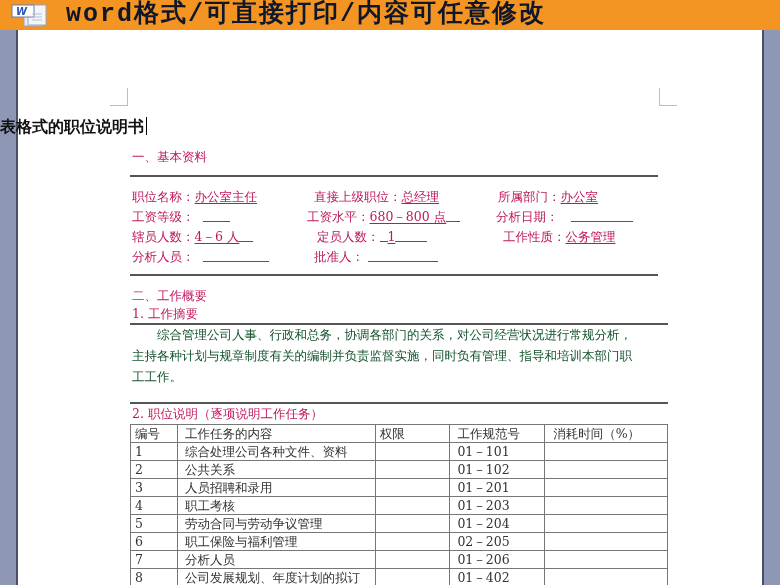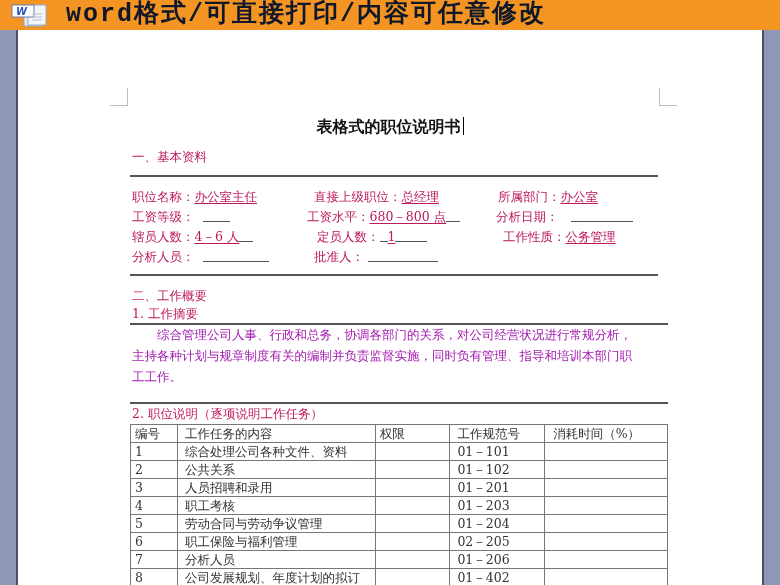--- a/index.html
+++ b/index.html
@@ -30,34 +30,34 @@
     background: #8E98B4; border-left: 2px solid #4a5068;
   }
 
   .page { position: absolute; left: 20px; top: 30px; width: 742px; height: 555px; background: #fff; }
 
   .corner { position: absolute; width: 18px; height: 18px; border-color: #bdbdbd; border-style: solid; border-width: 0; }
   .corner-tl { left: 110px; top: 88px; border-right-width: 1px; border-bottom-width: 1px; }
   .corner-tr { left: 659px; top: 88px; border-left-width: 1px; border-bottom-width: 1px; }
 
   .doc-title {
-    position: absolute; left: 0; width: 780px; top: 117px; text-align: center;
+    position: absolute; left: 0; width: 780px; top: 117px; 
     font-family: "DejaVu Sans", "Liberation Sans", sans-serif;
     font-weight: bold; font-size: 16px; color: #111;
   }
   .caret { display: inline-block; width: 1px; height: 18px; background: #000; vertical-align: -3px; margin-left: 2px; }
 
   .t { position: absolute; font-size: 12.5px; white-space: nowrap; color: #be185d; line-height: 16px; }
   .u { text-decoration: underline; text-underline-offset: 2px; }
   .blank { display: inline-block; border-bottom: 1px solid #555; height: 12px; vertical-align: -1px; }
 
   .rule { position: absolute; left: 130px; width: 528px; height: 2px; background: #555; }
   .rule-wide { left: 130px; width: 538px; }
 
-  .para { position: absolute; left: 132px; width: 540px; font-size: 12.5px; line-height: 21px; color: #a21caf; }
+  .para { position: absolute; left: 132px; width: 540px; font-size: 12.5px; line-height: 21px; color: #14532d; }
 
   table.tasks {
     position: absolute; left: 130px; top: 424px; width: 538px;
     border-collapse: collapse; font-size: 12.5px; color: #333;
   }
   table.tasks td {
     border: 1px solid #777; height: 18px; padding: 0 4px; line-height: 16px; white-space: nowrap;
   }
   table.tasks td.c0 { width: 47px; }
   table.tasks td.c1 { width: 198px; padding-left: 7px; }

